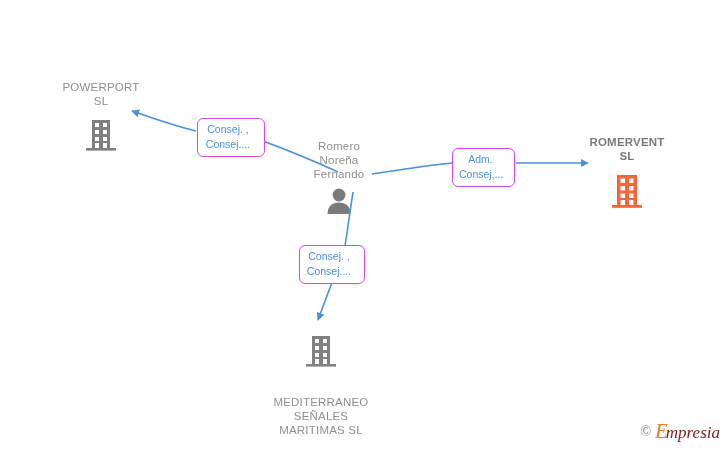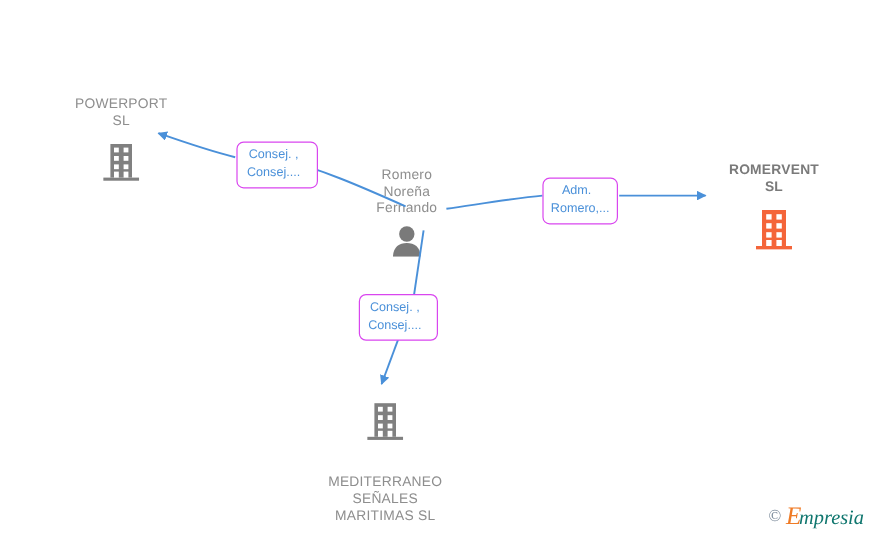--- a/index.html
+++ b/index.html
@@ -88,21 +88,21 @@
     font-style: italic;
     font-size: 21px;
     color: #ef7b26;
     line-height: 1;
     margin-right: -2px;
   }
   #watermark .brand-rest {
     font-family: "Liberation Serif", serif;
     font-style: italic;
     font-size: 17px;
-    color: #0f766e;
+    color: #7f1d1d;
     line-height: 1;
   }
 </style>
 </head>
 <body>
 
 <div id="canvas">
 
   <svg id="edges" viewBox="0 0 728 450" xmlns="http://www.w3.org/2000/svg">
     <defs>
@@ -154,21 +154,21 @@
 Noreña
 Fernando</div>
     <div class="icon-wrap" style="margin-top:7px; height:26px;">
       <svg width="28" height="26" viewBox="0 0 28 26">
         <circle cx="14" cy="7" r="6.4" fill="#7a7a7a"></circle>
         <path d="M 2.5 26 C 2.5 17.8 7.6 14.4 14 14.4 C 20.4 14.4 25.5 17.8 25.5 26 Z" fill="#7a7a7a"></path>
       </svg>
     </div>
   </div>
 
-  <div class="node" style="left:590px; top:99px; width:110px;">
+  <div class="node" style="left:572px; top:99px; width:110px;">
     <div class="node-label focal">ROMERVENT
 SL</div>
     <div class="icon-wrap" style="margin-top:10px; height:36px;">
       <svg width="32" height="36" viewBox="0 0 32 36">
         <rect x="6" y="2" width="20" height="30" fill="#f4653a"></rect>
         <rect x="1" y="32" width="30" height="2.8" fill="#f4653a"></rect>
         <rect x="9.5" y="5.5" width="4.5" height="4.5" fill="#ffffff"></rect>
         <rect x="18" y="5.5" width="4.5" height="4.5" fill="#ffffff"></rect>
         <rect x="9.5" y="13" width="4.5" height="4.5" fill="#ffffff"></rect>
         <rect x="18" y="13" width="4.5" height="4.5" fill="#ffffff"></rect>
@@ -197,21 +197,21 @@
     </div>
     <div class="node-label muted" style="margin-top:27px;">MEDITERRANEO
 SEÑALES
 MARITIMAS  SL</div>
   </div>
 
   <div class="edge-label" style="left:197px; top:118px; width:68px;">Consej. ,
 Consej....</div>
 
   <div class="edge-label" style="left:452px; top:148px; width:63px;">Adm.
-Romero,...</div>
+Consej,...</div>
 
   <div class="edge-label" style="left:299px; top:245px; width:66px;">Consej. ,
 Consej....</div>
 
   <div id="watermark">
     <span class="copy">©</span>
     <span>
       <span class="brand-e">E</span><span class="brand-rest">mpresia</span>
     </span>
   </div>

